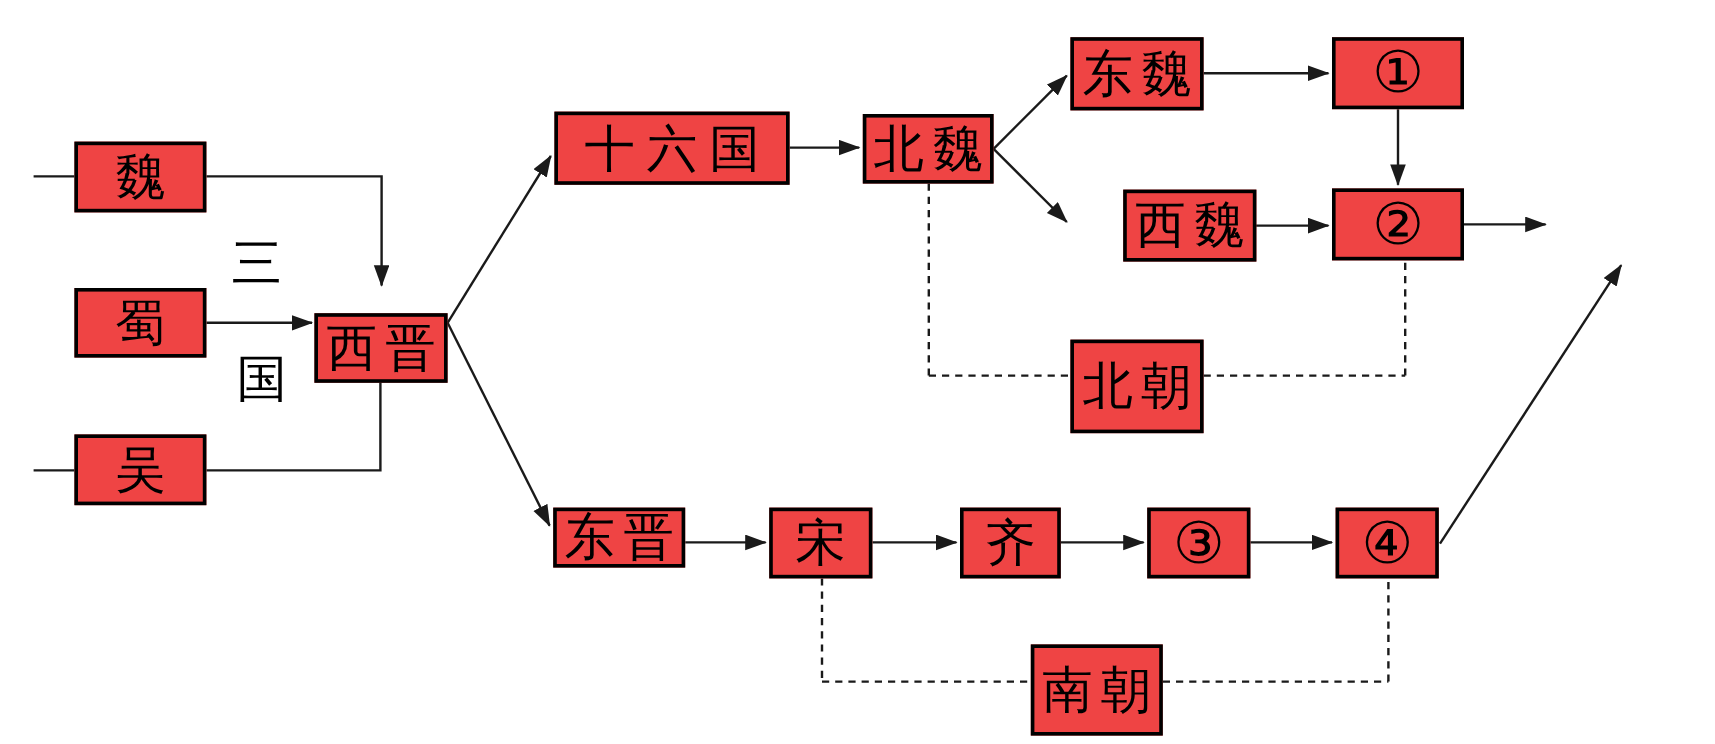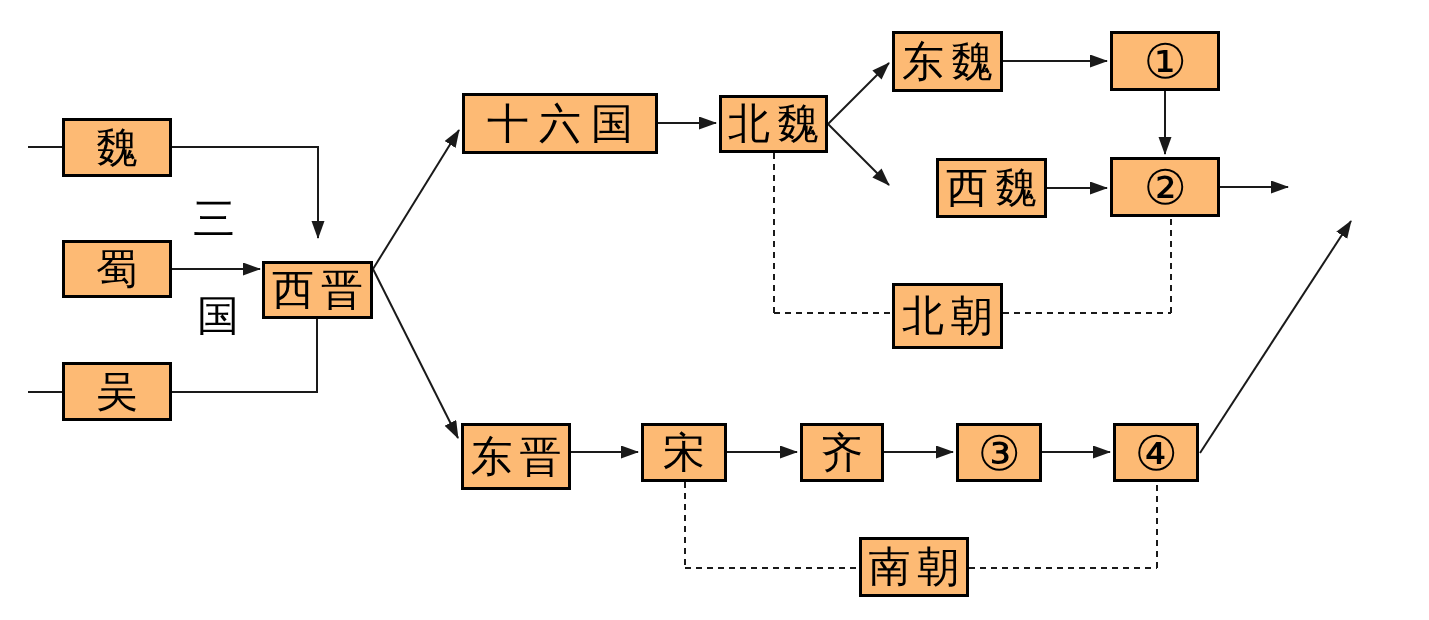--- a/index.html
+++ b/index.html
@@ -6,21 +6,21 @@
   body{
     width:1429px;height:620px;position:relative;overflow:hidden;
     background:#ffffff;
     font-family:"DejaVu Serif","DejaVu Sans",serif;
     color:#000000;
   }
   .stage{position:absolute;left:0;top:0;width:1429px;height:620px;}
   svg.wires{position:absolute;left:0;top:0;z-index:0;}
   .node{
     position:absolute;box-sizing:border-box;z-index:1;
-    border:3px solid #000;background:#fdba74;
+    border:3px solid #000;background:#ef4444;
     display:flex;align-items:center;justify-content:center;
     font-size:42px;line-height:1;white-space:nowrap;
   }
   .node.multi{letter-spacing:7px;text-indent:7px;}
   .node.wide{letter-spacing:10px;text-indent:10px;}
   .node.circled{font-size:48px;font-family:"DejaVu Sans","DejaVu Serif",sans-serif;}
   .floating-char{
     position:absolute;z-index:1;font-size:42px;line-height:1;
   }
   
@@ -28,27 +28,27 @@
   #n-shu{left:62px;top:240px;width:110px;height:58px;}
   #n-wu{left:62px;top:362px;width:110px;height:59px;}
   #n-western-jin{left:262px;top:244px;width:111px;height:58px;margin-top:17px;}
   #n-sixteen{left:462px;top:93px;width:196px;height:61px;}
   #n-northern-wei{left:719px;top:95px;width:109px;height:58px;}
   #n-eastern-wei{left:892px;top:31px;width:111px;height:61px;}
   #n-blank1{left:1110px;top:31px;width:110px;height:60px;}
   #n-western-wei{left:936px;top:158px;width:111px;height:60px;}
   #n-blank2{left:1110px;top:157px;width:110px;height:60px;}
   #n-sui{left:1291px;top:158px;width:111px;height:59px;}
-  #n-northern-dyn{left:892px;top:283px;width:111px;height:66px;}
-  #n-eastern-jin{left:461px;top:423px;width:110px;height:67px;}
+  #n-northern-dyn{left:892px;top:283px;width:111px;height:78px;}
+  #n-eastern-jin{left:461px;top:423px;width:110px;height:50px;}
   #n-song{left:641px;top:423px;width:86px;height:59px;}
   #n-qi{left:800px;top:423px;width:84px;height:59px;}
   #n-blank3{left:956px;top:423px;width:86px;height:59px;}
   #n-blank4{left:1113px;top:423px;width:86px;height:59px;}
-  #n-southern-dyn{left:859px;top:537px;width:110px;height:60px;}
+  #n-southern-dyn{left:859px;top:537px;width:110px;height:76px;}
   #lbl-three{left:193px;top:198px;}
   #lbl-guo{left:197px;top:295px;}
 </style>
 </head>
 <body>
 
 <div class="stage">
 
   <svg class="wires" width="1429" height="620" viewBox="0 0 1429 620">
     <defs>

